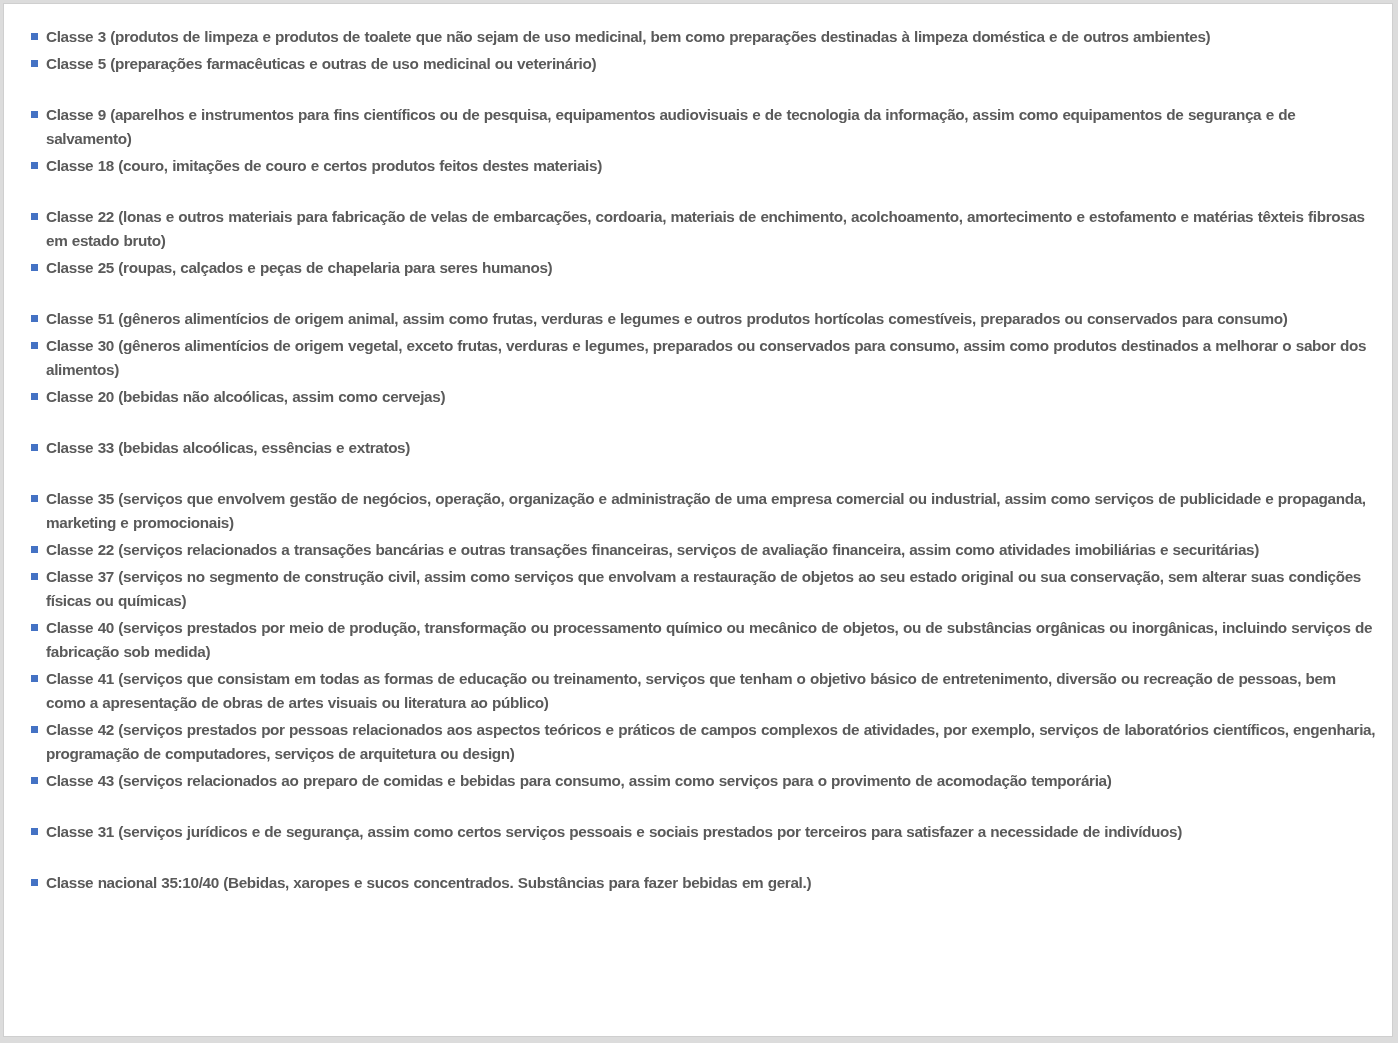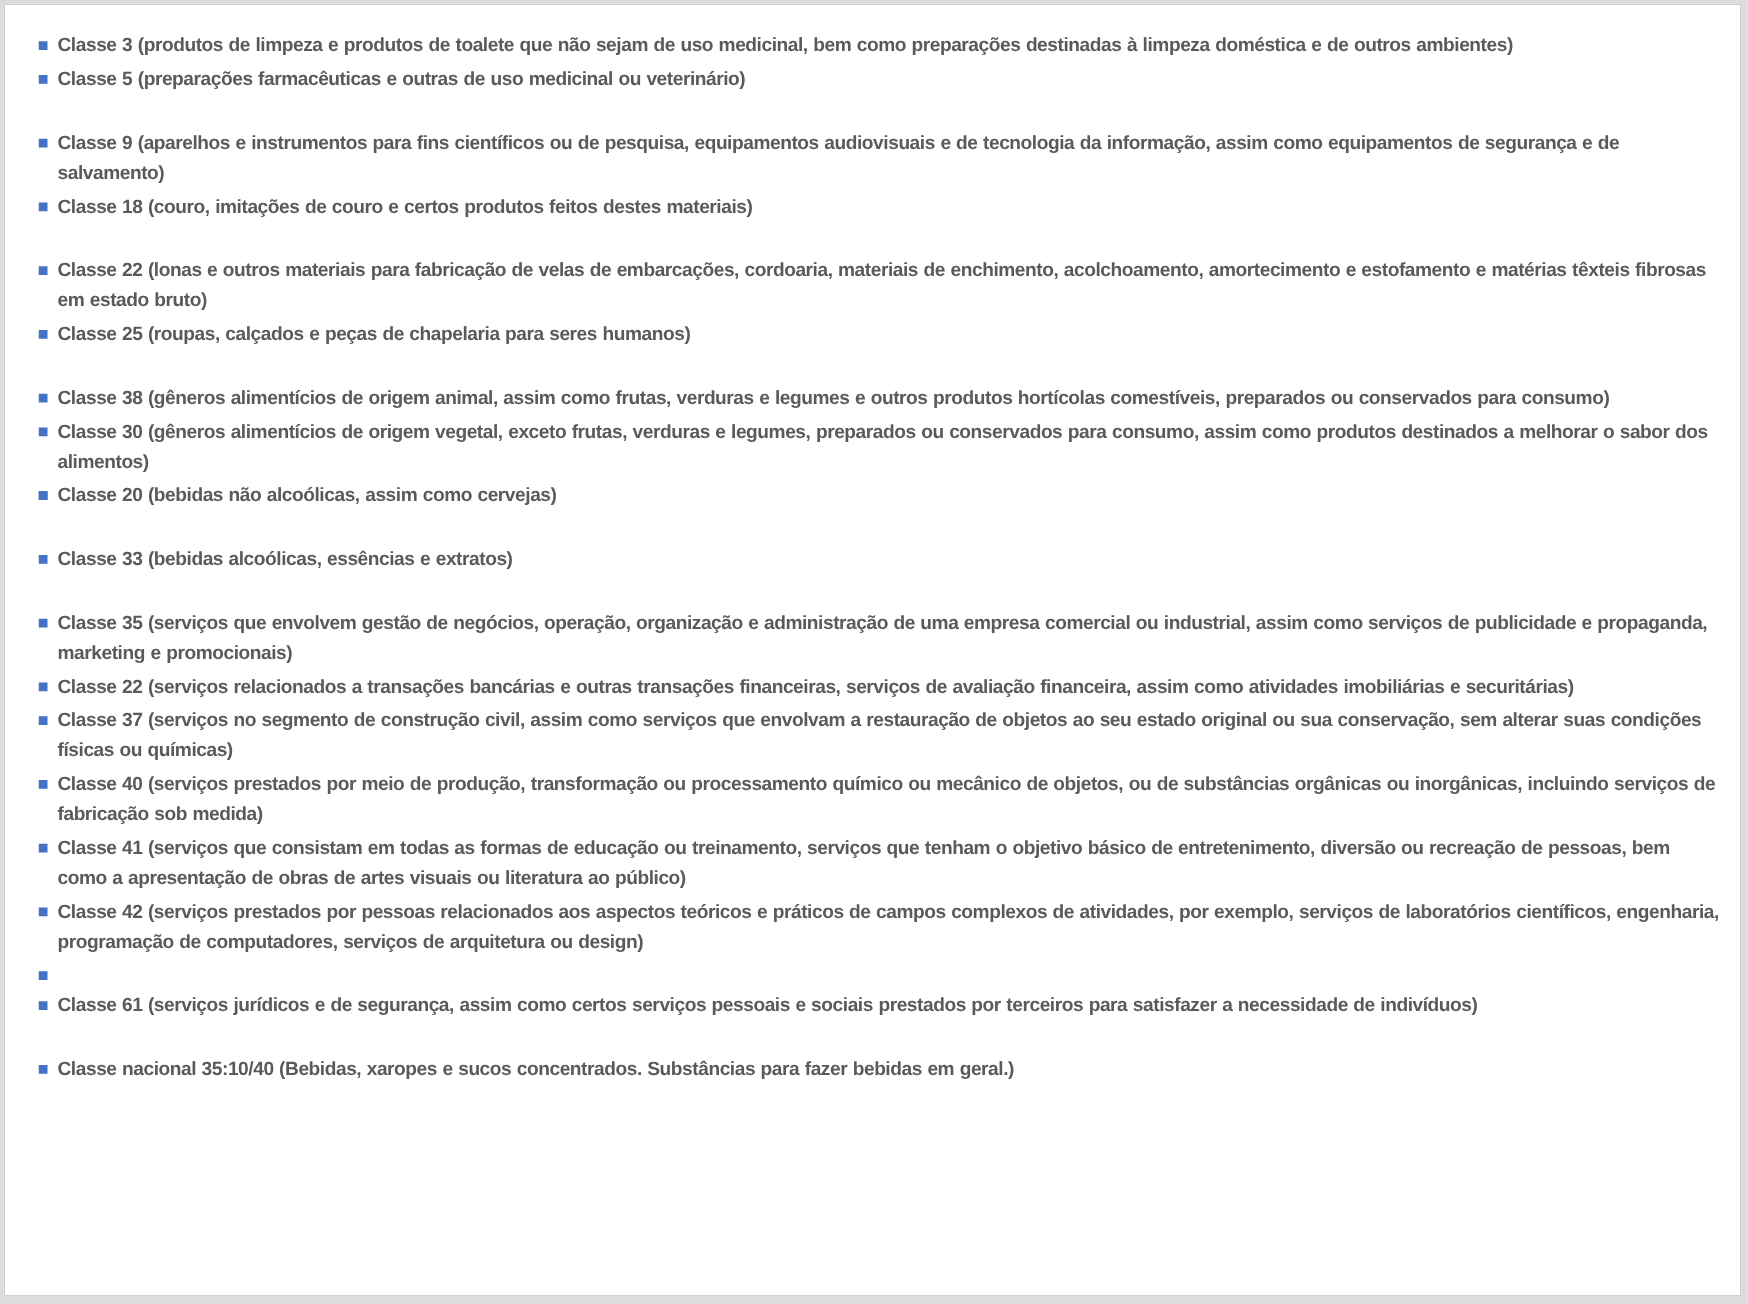--- a/index.html
+++ b/index.html
@@ -55,28 +55,28 @@
 <body>
 
 <div class="frame">
   <ul class="list">
     <li class="item"><span class="bullet"></span><span>Classe 3 (produtos de limpeza e produtos de toalete que não sejam de uso medicinal, bem como preparações destinadas à limpeza doméstica e de outros ambientes)</span></li>
     <li class="item gap"><span class="bullet"></span><span>Classe 5 (preparações farmacêuticas e outras de uso medicinal ou veterinário)</span></li>
     <li class="item"><span class="bullet"></span><span>Classe 9 (aparelhos e instrumentos para fins científicos ou de pesquisa, equipamentos audiovisuais e de tecnologia da informação, assim como equipamentos de segurança e de salvamento)</span></li>
     <li class="item gap"><span class="bullet"></span><span>Classe 18 (couro, imitações de couro e certos produtos feitos destes materiais)</span></li>
     <li class="item"><span class="bullet"></span><span>Classe 22  (lonas e outros materiais para fabricação de velas de embarcações, cordoaria, materiais de enchimento, acolchoamento, amortecimento e estofamento e matérias têxteis fibrosas em estado bruto)</span></li>
     <li class="item gap"><span class="bullet"></span><span>Classe 25 (roupas, calçados e peças de chapelaria para seres humanos)</span></li>
-    <li class="item"><span class="bullet"></span><span>Classe 38 (gêneros alimentícios de origem animal, assim como frutas, verduras e legumes e outros produtos hortícolas comestíveis, preparados ou conservados para consumo)</span></li>
+    <li class="item"><span class="bullet"></span><span>Classe 51 (gêneros alimentícios de origem animal, assim como frutas, verduras e legumes e outros produtos hortícolas comestíveis, preparados ou conservados para consumo)</span></li>
     <li class="item"><span class="bullet"></span><span>Classe 30 (gêneros alimentícios de origem vegetal, exceto frutas, verduras e legumes, preparados ou conservados para consumo, assim como produtos destinados a melhorar o sabor dos alimentos)</span></li>
     <li class="item"><span class="bullet"></span></li>
     <li class="item gap"><span class="bullet"></span><span>Classe 20 (bebidas não alcoólicas, assim como cervejas)</span></li>
     <li class="item gap"><span class="bullet"></span><span>Classe 33 (bebidas alcoólicas, essências e extratos)</span></li>
     <li class="item"><span class="bullet"></span><span>Classe 35 (serviços que envolvem gestão de negócios, operação, organização e administração de uma empresa comercial ou industrial, assim como serviços de publicidade e propaganda, marketing e promocionais)</span></li>
     <li class="item"><span class="bullet"></span><span>Classe 22 (serviços relacionados a transações bancárias e outras transações financeiras, serviços de avaliação financeira, assim como atividades imobiliárias e securitárias)</span></li>
     <li class="item"><span class="bullet"></span><span>Classe 37 (serviços no segmento de construção civil, assim como serviços que envolvam a restauração de objetos ao seu estado original ou sua conservação, sem alterar suas condições físicas ou químicas)</span></li>
     <li class="item"><span class="bullet"></span><span>Classe 40 (serviços prestados por meio de produção, transformação ou processamento químico ou mecânico de objetos, ou de substâncias orgânicas ou inorgânicas, incluindo serviços de fabricação sob medida)</span></li>
     <li class="item"><span class="bullet"></span><span>Classe 41 (serviços que consistam em todas as formas de educação ou treinamento, serviços que tenham o objetivo básico de entretenimento, diversão ou recreação de pessoas, bem como a apresentação de obras de artes visuais ou literatura ao público)</span></li>
     <li class="item"><span class="bullet"></span><span>Classe 42 (serviços prestados por pessoas relacionados aos aspectos teóricos e práticos de campos complexos de atividades, por exemplo, serviços de laboratórios científicos, engenharia, programação de computadores, serviços de arquitetura ou design)</span></li>
-    <li class="item gap"><span class="bullet"></span></li>
-    <li class="item gap"><span class="bullet"></span><span>Classe 61 (serviços jurídicos e de segurança, assim como certos serviços pessoais e sociais prestados por terceiros para satisfazer a necessidade de indivíduos)</span></li>
+    <li class="item gap"><span class="bullet"></span><span>Classe 43 (serviços relacionados ao preparo de comidas e bebidas para consumo, assim como serviços para o provimento de acomodação temporária)</span></li>
+    <li class="item gap"><span class="bullet"></span><span>Classe 31 (serviços jurídicos e de segurança, assim como certos serviços pessoais e sociais prestados por terceiros para satisfazer a necessidade de indivíduos)</span></li>
     <li class="item"><span class="bullet"></span><span>Classe nacional 35:10/40 (Bebidas, xaropes e sucos concentrados. Substâncias para fazer bebidas em geral.)</span></li>
   </ul>
 </div>
 
 </body></html>

